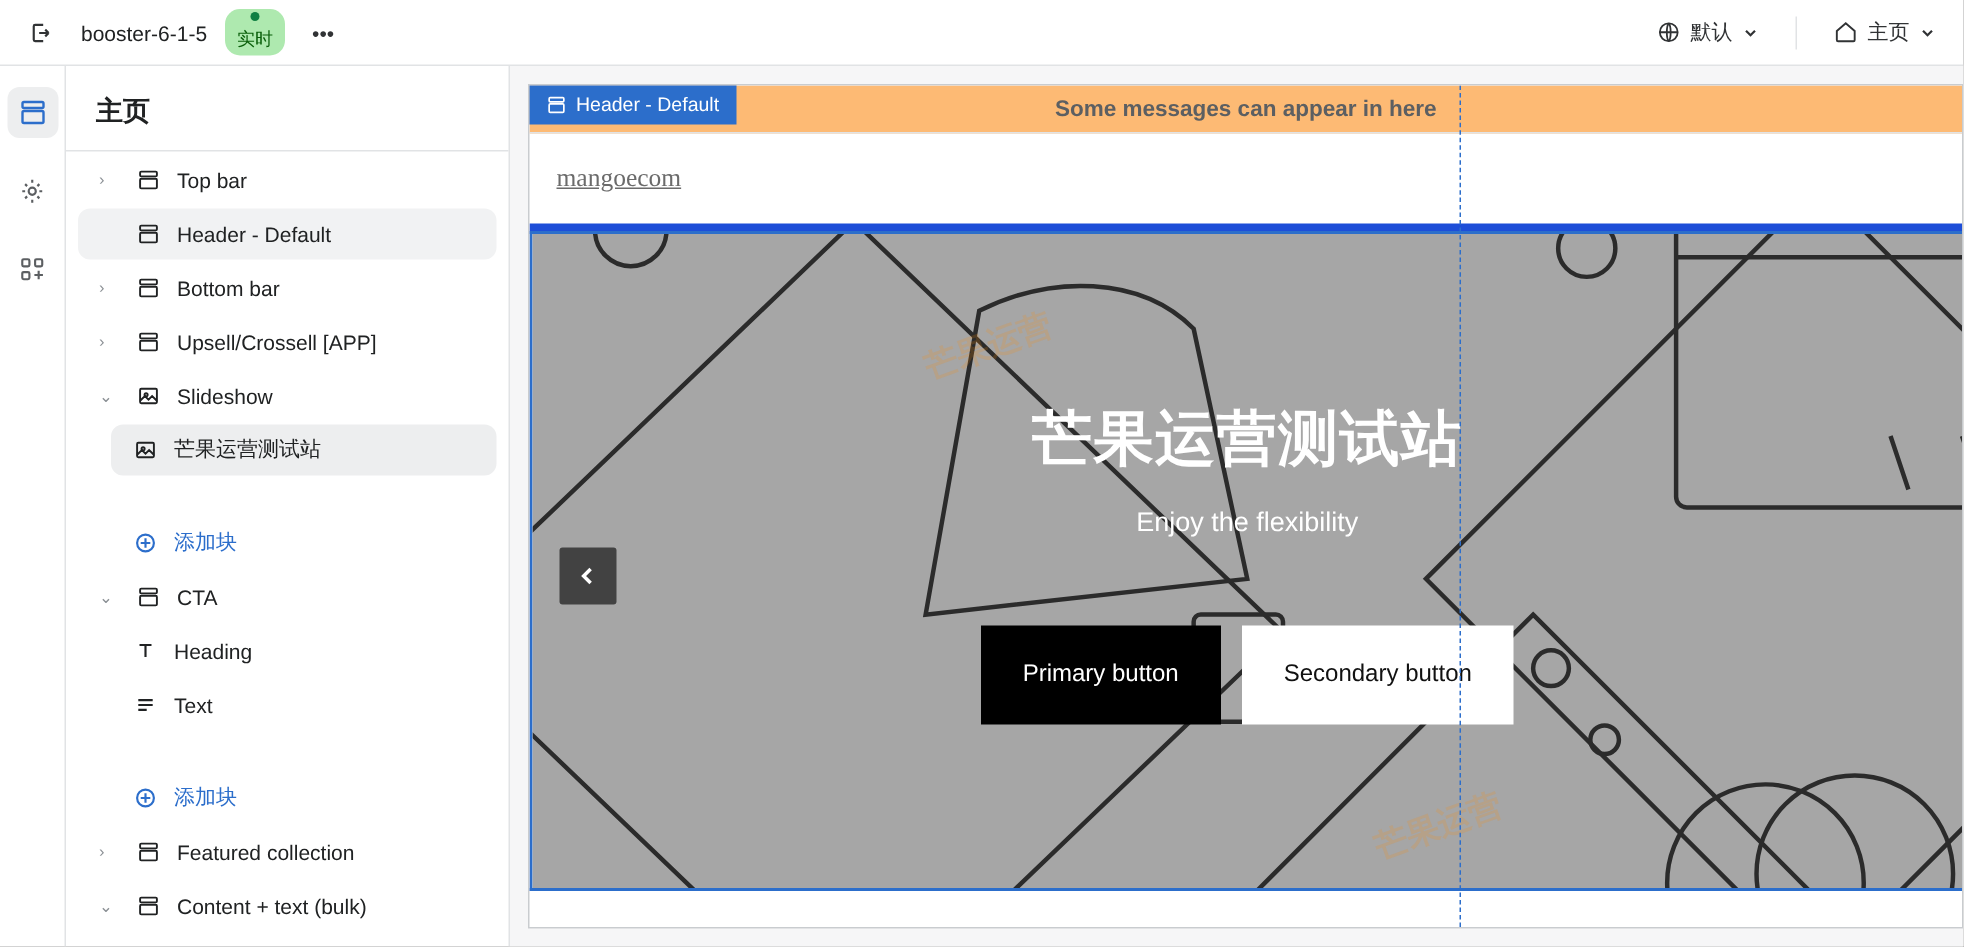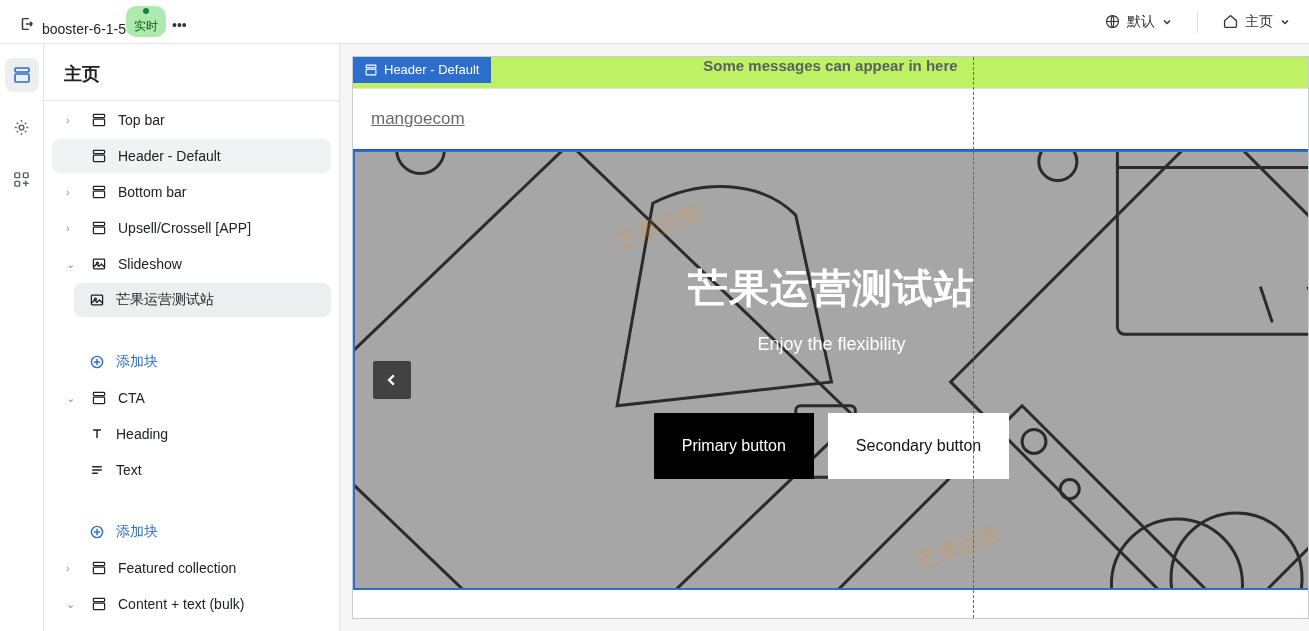--- a/index.html
+++ b/index.html
@@ -1,21 +1,21 @@
 <!DOCTYPE html>
 <html><head>
 <meta charset="utf-8">
 <style>
 * { margin: 0; padding: 0; box-sizing: border-box; }
 body { font-family: -apple-system, "Segoe UI", sans-serif; font-size: 14px; color: #202223; background: #fff; overflow: hidden; }
 .app { display: flex; flex-direction: column; height: 631px; width: 1309px; }
 
 
 .topbar { height: 44px; display: flex; align-items: center; padding: 0 12px; border-bottom: 1px solid #e1e3e5; gap: 8px; }
-.topbar-left { display: flex; align-items: flex-end; flex: 1; }
+.topbar-left { display: flex; align-items: center; gap: 12px; flex: 1; }
 .topbar-right { display: flex; align-items: center; gap: 18px; justify-content: center; }
 .tb-btn { display: flex; align-items: center; gap: 6px; cursor: pointer; padding: 4px 6px; border-radius: 6px; color: #313335; }
 .badge-live { background: #aee9af; color: #0a5f0a; font-size: 12px; padding: 2px 8px; border-radius: 10px; display: inline-flex; align-items: center; gap: 4px; flex-direction: column; }
 .badge-live .dot { width: 6px; height: 6px; background: #108043; border-radius: 50%; }
 .theme-name { font-size: 14px; color: #202223; }
 .vdiv { width: 1px; height: 22px; background: #e1e3e5; }
 
 
 .main { flex: 1; display: flex; min-height: 0; }
 
@@ -36,23 +36,23 @@
 .blk-item.selected { background: #edeeef; }
 .chev { width: 14px; color: #8c9196; font-size: 11px; }
 .group-label { font-size: 13px; color: #202223; font-weight: 600; padding: 14px 20px 6px; }
 .add-link { color: #2c6ecb; margin-top: 28px; }
 .add-link svg { color: #2c6ecb; }
 .ic { width: 18px; height: 18px; flex-shrink: 0; display: flex; align-items: center; justify-content: center; }
 
 
 .canvas-wrap { flex: 1; background: #f6f6f7; padding: 12px 0 12px 12px; overflow: hidden; display: flex; }
 .canvas { flex: 1; background: #fff; border: 1px solid #c9cccf; position: relative; overflow: hidden; }
-.preview-topbar { height: 32px; background: #bef264; display: flex; align-items: flex-start; justify-content: center; color: #5c5f62; font-weight: 600; font-size: 15px; border-bottom: 1px solid #e1e3e5; position: relative; }
+.preview-topbar { height: 32px; background: #fdba74; display: flex; align-items: center; justify-content: center; color: #5c5f62; font-weight: 600; font-size: 15px; border-bottom: 1px solid #e1e3e5; position: relative; }
 .sel-tag { position: absolute; left: -1px; top: -1px; background: #2c6ecb; color: #fff; font-size: 13px; padding: 6px 12px; display: flex; align-items: center; gap: 6px; z-index: 3; }
-.preview-header { padding: 20px 18px; border-bottom: 1px solid #1d4ed8; }
+.preview-header { padding: 20px 18px; border-bottom: 5px solid #1d4ed8; font-family: Liberation Serif, serif; }
 .preview-header a { color: #6b6b6b; text-decoration: underline; font-size: 17px; }
 
 .slideshow { position: relative; height: 440px; overflow: hidden; border: 2px solid #2c6ecb; border-right: none; }
 .slide-bg { position: absolute; inset: 0; background: #a6a6a6; }
 .slide-bg svg { width: 150%; height: 100%; }
 .slide-overlay { position: absolute; inset: 0; display: flex; flex-direction: column; align-items: center; justify-content: center; color: #fff; gap: 18px; }
 .slide-title { font-size: 40px; font-weight: 700; letter-spacing: 1px; }
 .slide-sub { font-size: 18px; }
 .slide-btns { display: flex; gap: 14px; margin-top: 40px; }
 .btn-primary { background: #000; color: #fff; padding: 14px 28px; font-size: 16px; border: none; cursor: pointer; }

